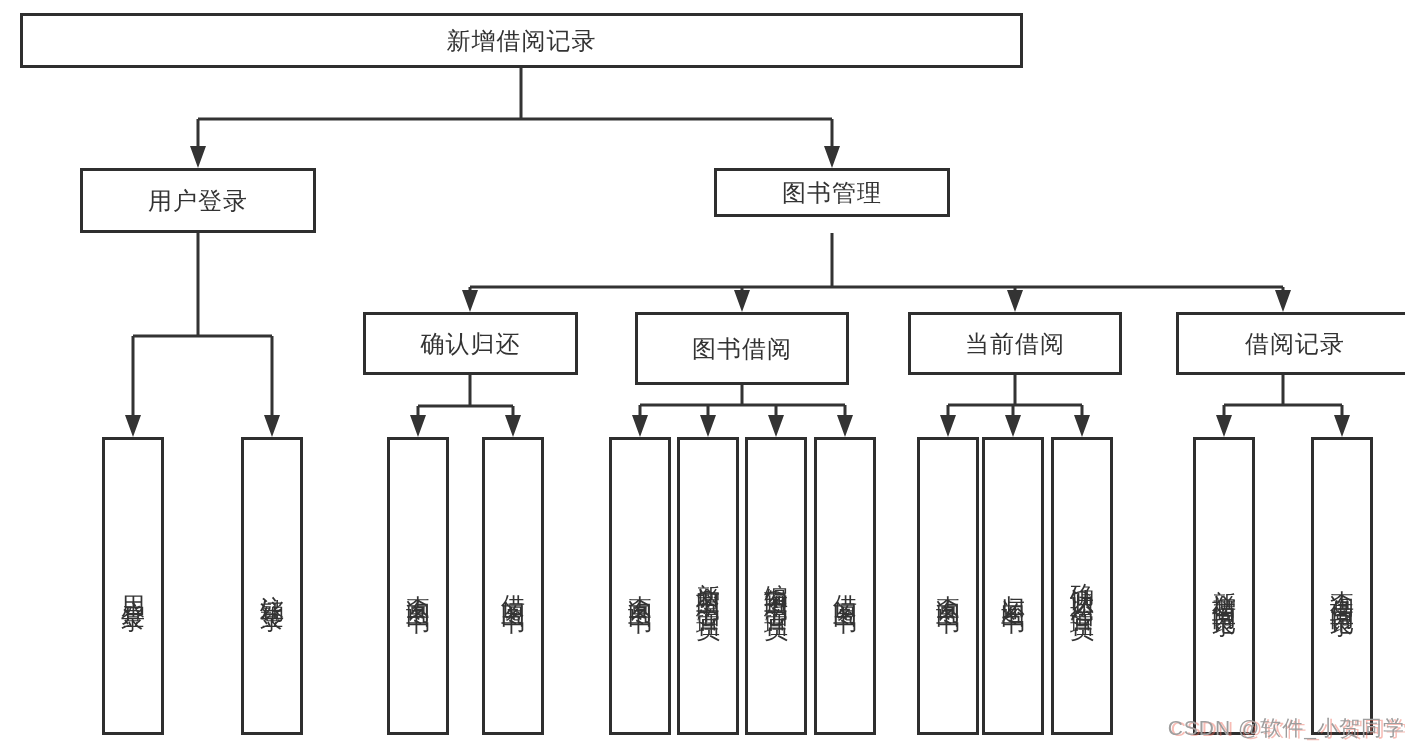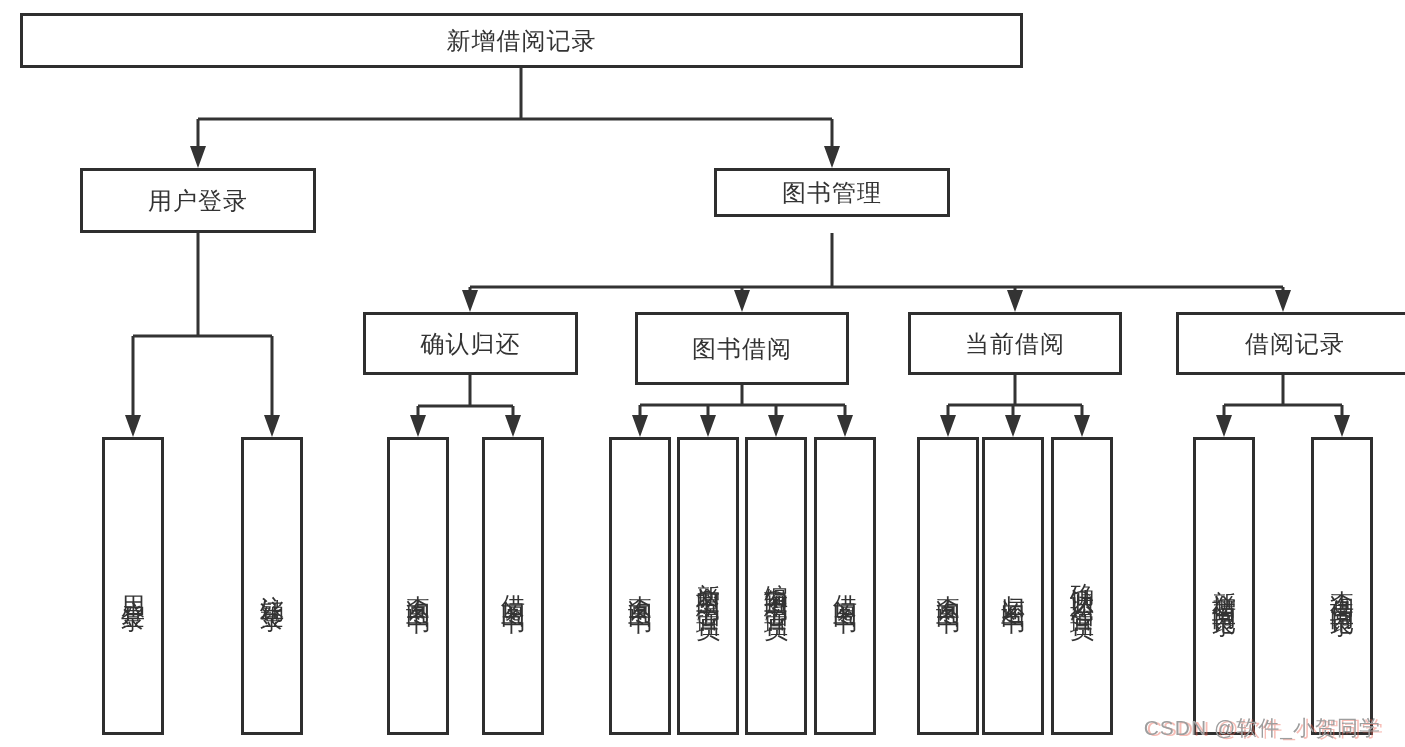--- a/index.html
+++ b/index.html
@@ -35,21 +35,21 @@
   }
   .node.leaf .vtext {
     writing-mode: vertical-rl;
     letter-spacing: 5px;
     line-height: 1;
     max-height: 290px;
   }
   #watermark {
     position: absolute;
     top: 714px;
-    right: 24px;
+    right: 0;
     font-size: 21px;
     color: #9e9e9e;
     letter-spacing: 1px;
     text-shadow: 3px 1px 0 rgba(237, 106, 92, 0.45);
     white-space: nowrap;
   }
 </style>
 </head>
 <body>
 

